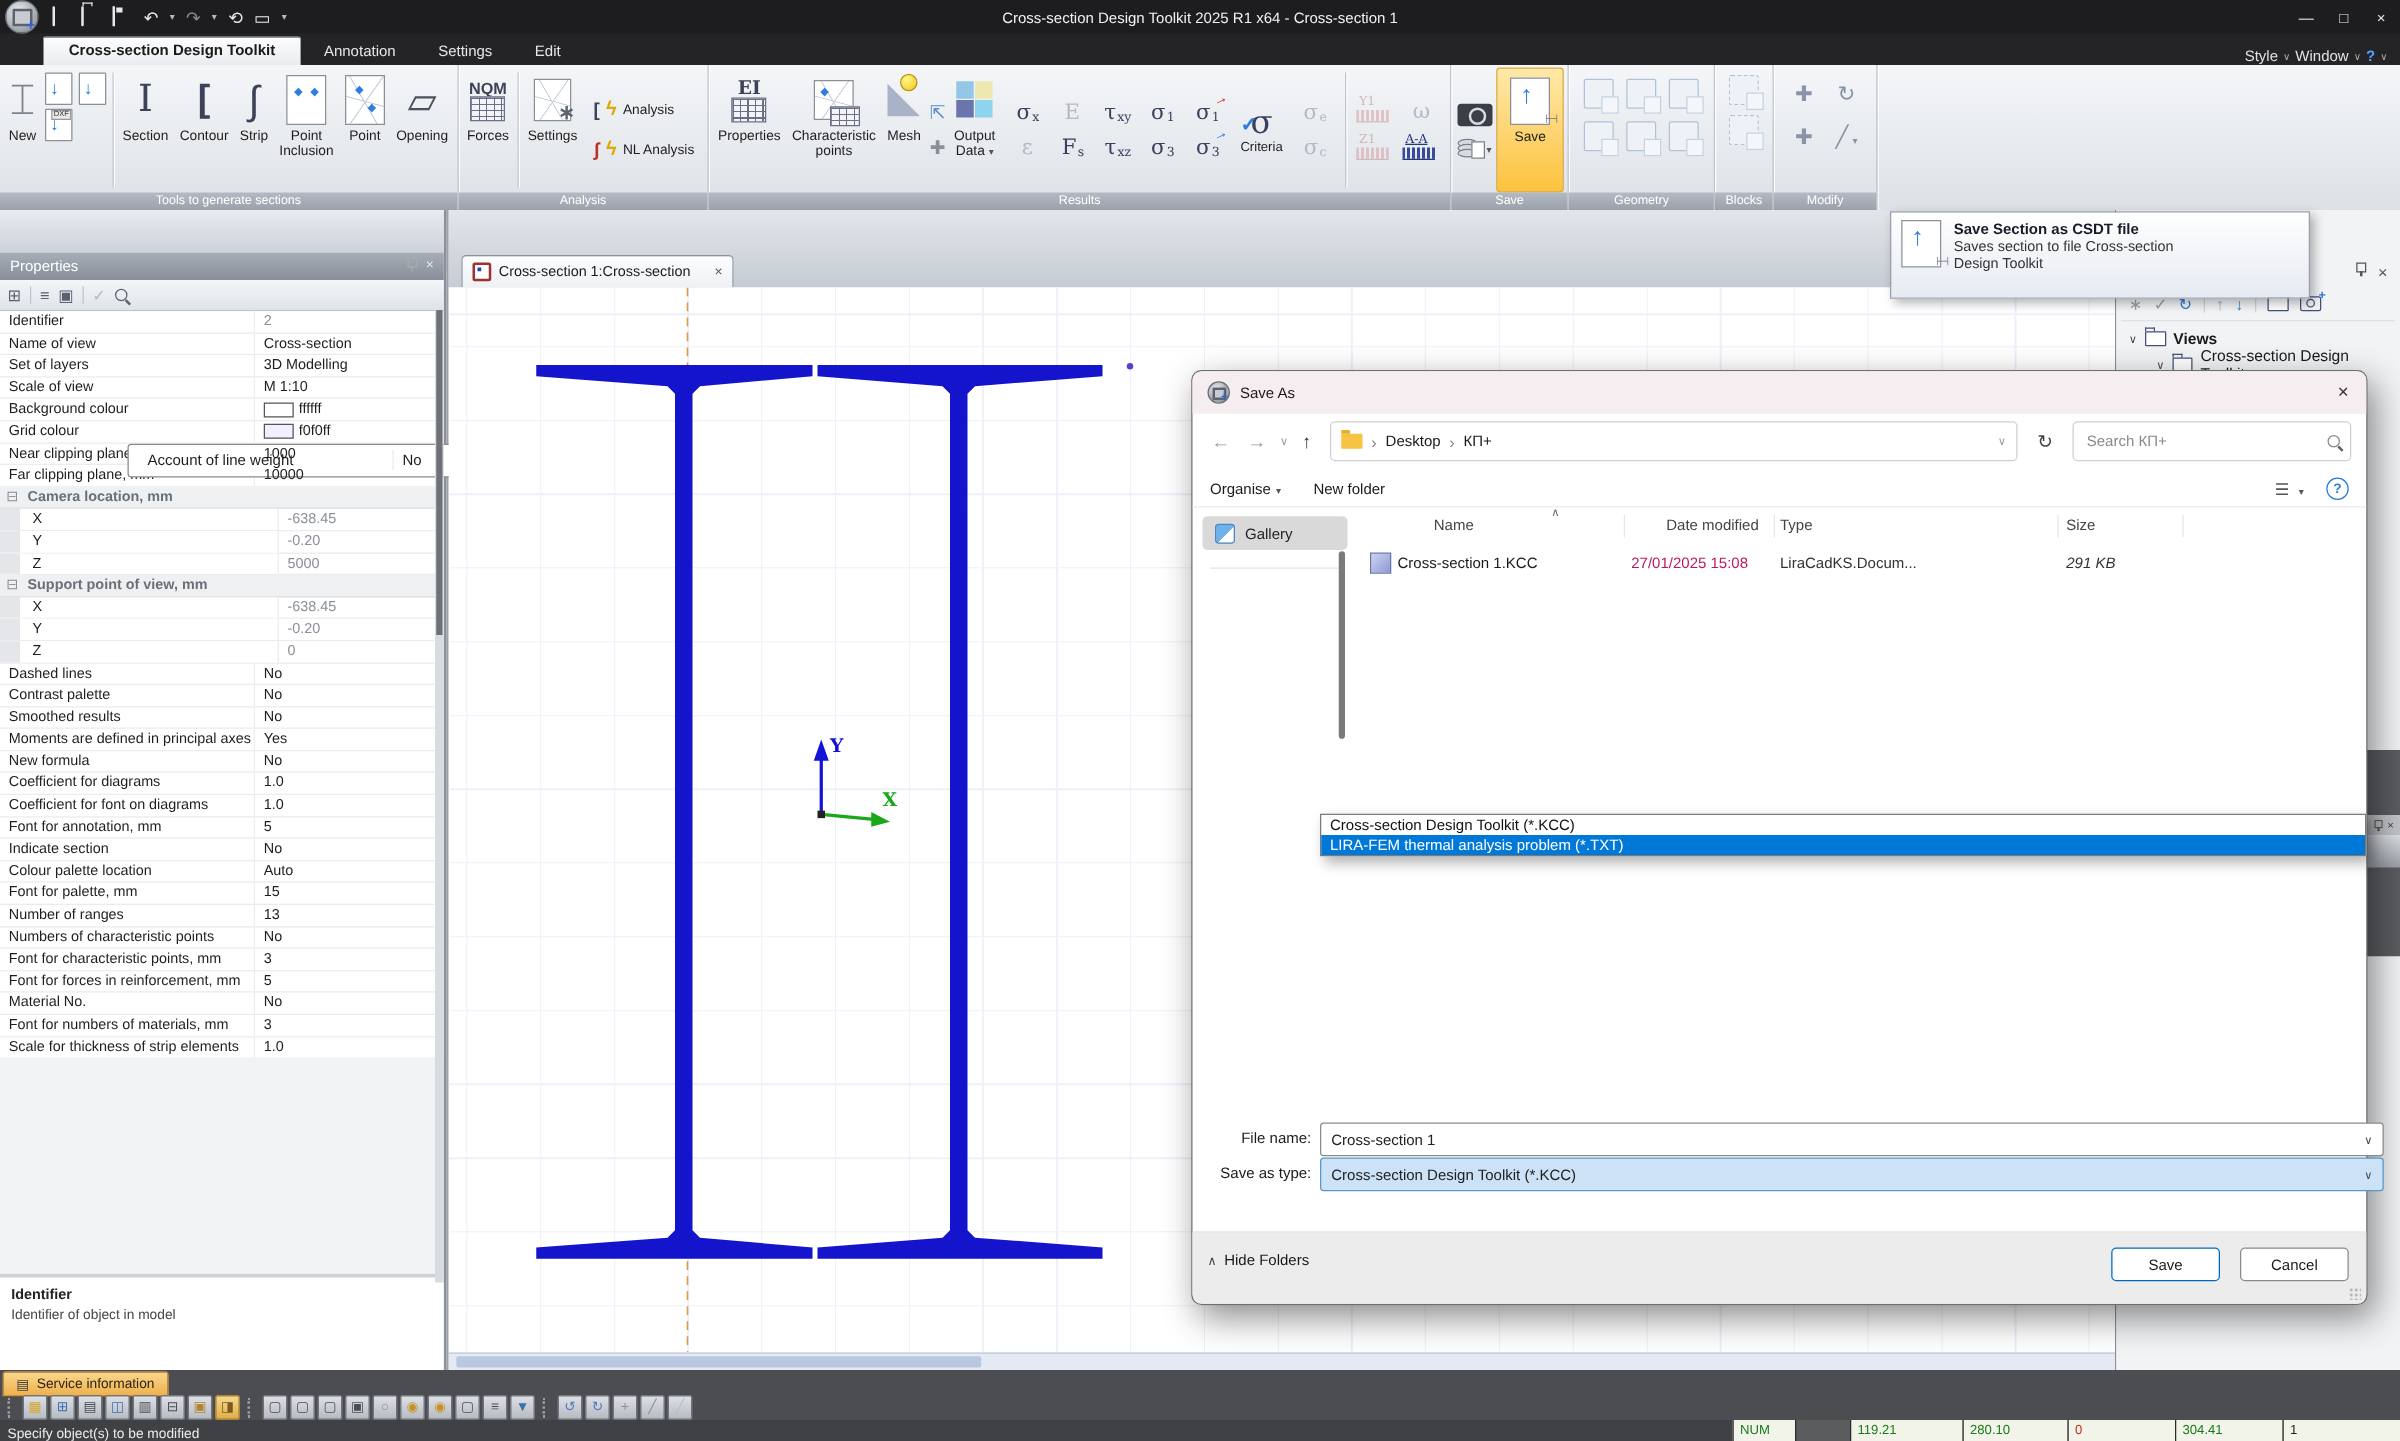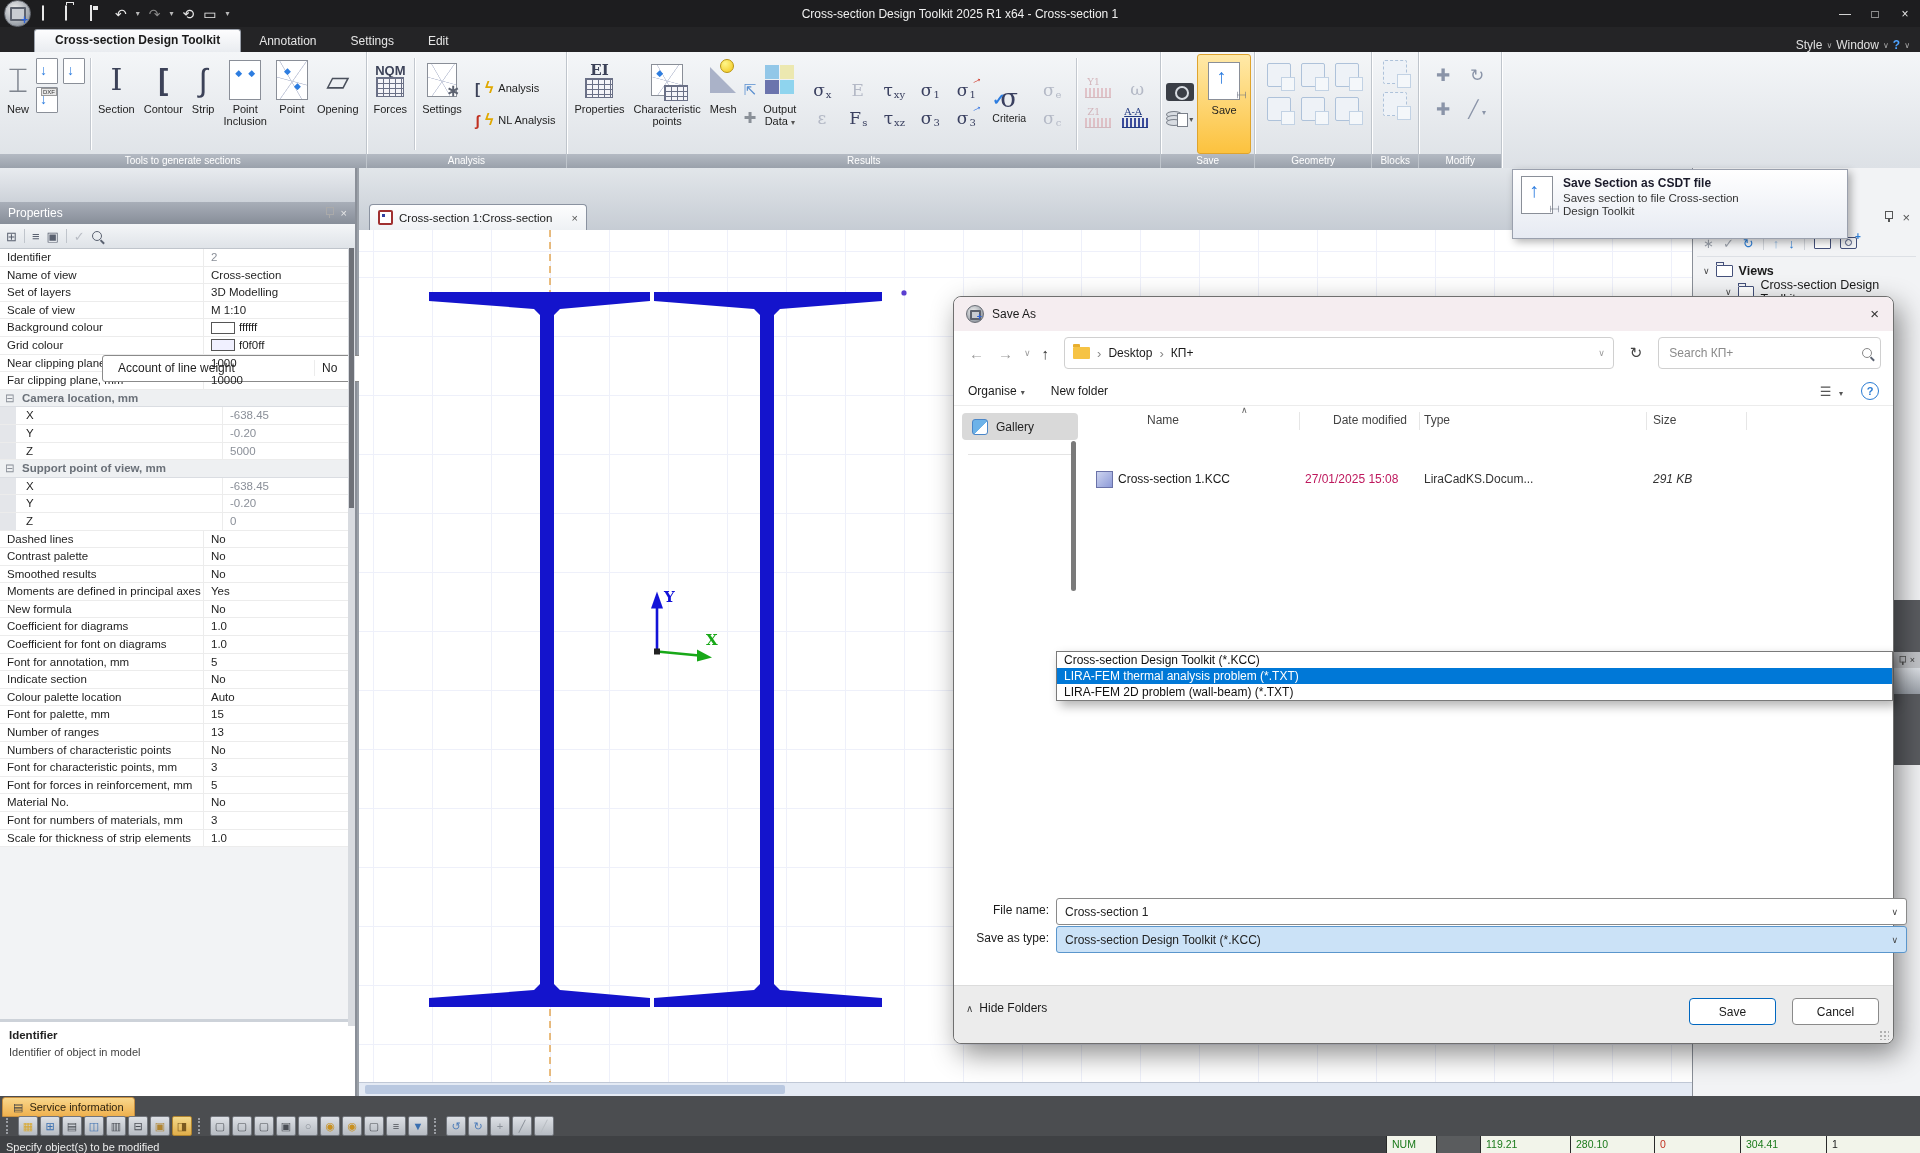--- a/index.html
+++ b/index.html
@@ -199,21 +199,21 @@
   .helpico{width:16px;height:16px;border-radius:50%;color:#2b7cd3;border:1.5px solid #2b7cd3;font-weight:bold;font-size:11px;display:flex;align-items:center;justify-content:center;}
   #dlg-left{position:absolute;left:2px;top:112px;width:128px;bottom:160px;}
   .navitem{margin:4px 6px;height:27px;background:#d9d9d9;border-radius:4px;display:flex;align-items:center;gap:8px;padding:0 10px;font-size:12px;}
   .galico{width:14px;height:14px;border-radius:3px;background:linear-gradient(135deg,#6db2e8 55%,#ffffff 55%);border:1px solid #4a86c8;}
   #dlg-left .divider{height:1px;background:#e4e4e4;margin:14px 12px 0;}
   #dlg-vscroll{position:absolute;left:115px;top:32px;width:5px;height:150px;background:#7a7a7a;border-radius:3px;}
   #dlg-cols{position:absolute;left:132px;top:112px;right:4px;height:26px;font-size:12px;color:#444;}
   #dlg-cols .col{position:absolute;top:4px;}
   #dlg-cols .csep{position:absolute;top:3px;width:1px;height:18px;background:#e6e6e6;}
   #sortcaret{position:absolute;left:155px;top:-4px;color:#666;font-size:9px;}
-  #dlg-row{position:absolute;left:132px;top:140px;right:12px;height:26px;display:flex;align-items:center;font-size:12px;color:#1a1a1a;margin-top:29px;}
+  #dlg-row{position:absolute;left:132px;top:140px;right:12px;height:26px;display:flex;align-items:center;font-size:12px;color:#1a1a1a;}
   .fileico{width:15px;height:15px;border:1px solid #6a72a8;background:linear-gradient(135deg,#cdd4ef,#8d9ad8);position:absolute;left:10px;}
   #dlg-row .fname{position:absolute;left:32px;}
   #dlg-row .fdate{position:absolute;left:219px;color:#be185d;}
   #dlg-row .ftype{position:absolute;left:338px;color:#333;}
   #dlg-row .fsize{position:absolute;left:567px;color:#333;font-style:italic;}
   .frow-lab{position:absolute;width:95px;text-align:right;font-size:12px;color:#1a1a1a;}
   .combo{position:absolute;left:102px;width:833px;height:25px;border:1px solid #8a8a8a;border-radius:3px;background:#fff;display:flex;align-items:center;padding:0 8px;font-size:12px;}
   .combo .cv{flex:1;white-space:nowrap;overflow:hidden;}
   .combo .caret{color:#444;font-size:9px;}
   .combo.focus{background:#cbe2f7;border-color:#5a96cc;}
@@ -1001,21 +1001,20 @@
     <span id="hidefolders"><span class="up">∧</span><span>Hide Folders</span></span>
     <div class="dbtn" id="btn-save">Save</div>
     <div class="dbtn" id="btn-cancel">Cancel</div>
     <div id="grip"></div>
   </div>
 
   <div id="dropdown">
 
   <div class="opt">Cross-section Design Toolkit (*.KCC)</div>
       <div class="opt sel">LIRA-FEM thermal analysis problem (*.TXT)</div>
-      <div class="opt">LIRA-FEM 2D problem (wall-beam) (*.TXT)</div>
     </div>
 </div>
 
 <div id="bottomzone" class="abs">
   <div id="servicetab">
     <span class="sico">▤</span>
     <span>Service information</span>
   </div>
   <div id="btoolbar">
     <span class="bgrip"></span>

